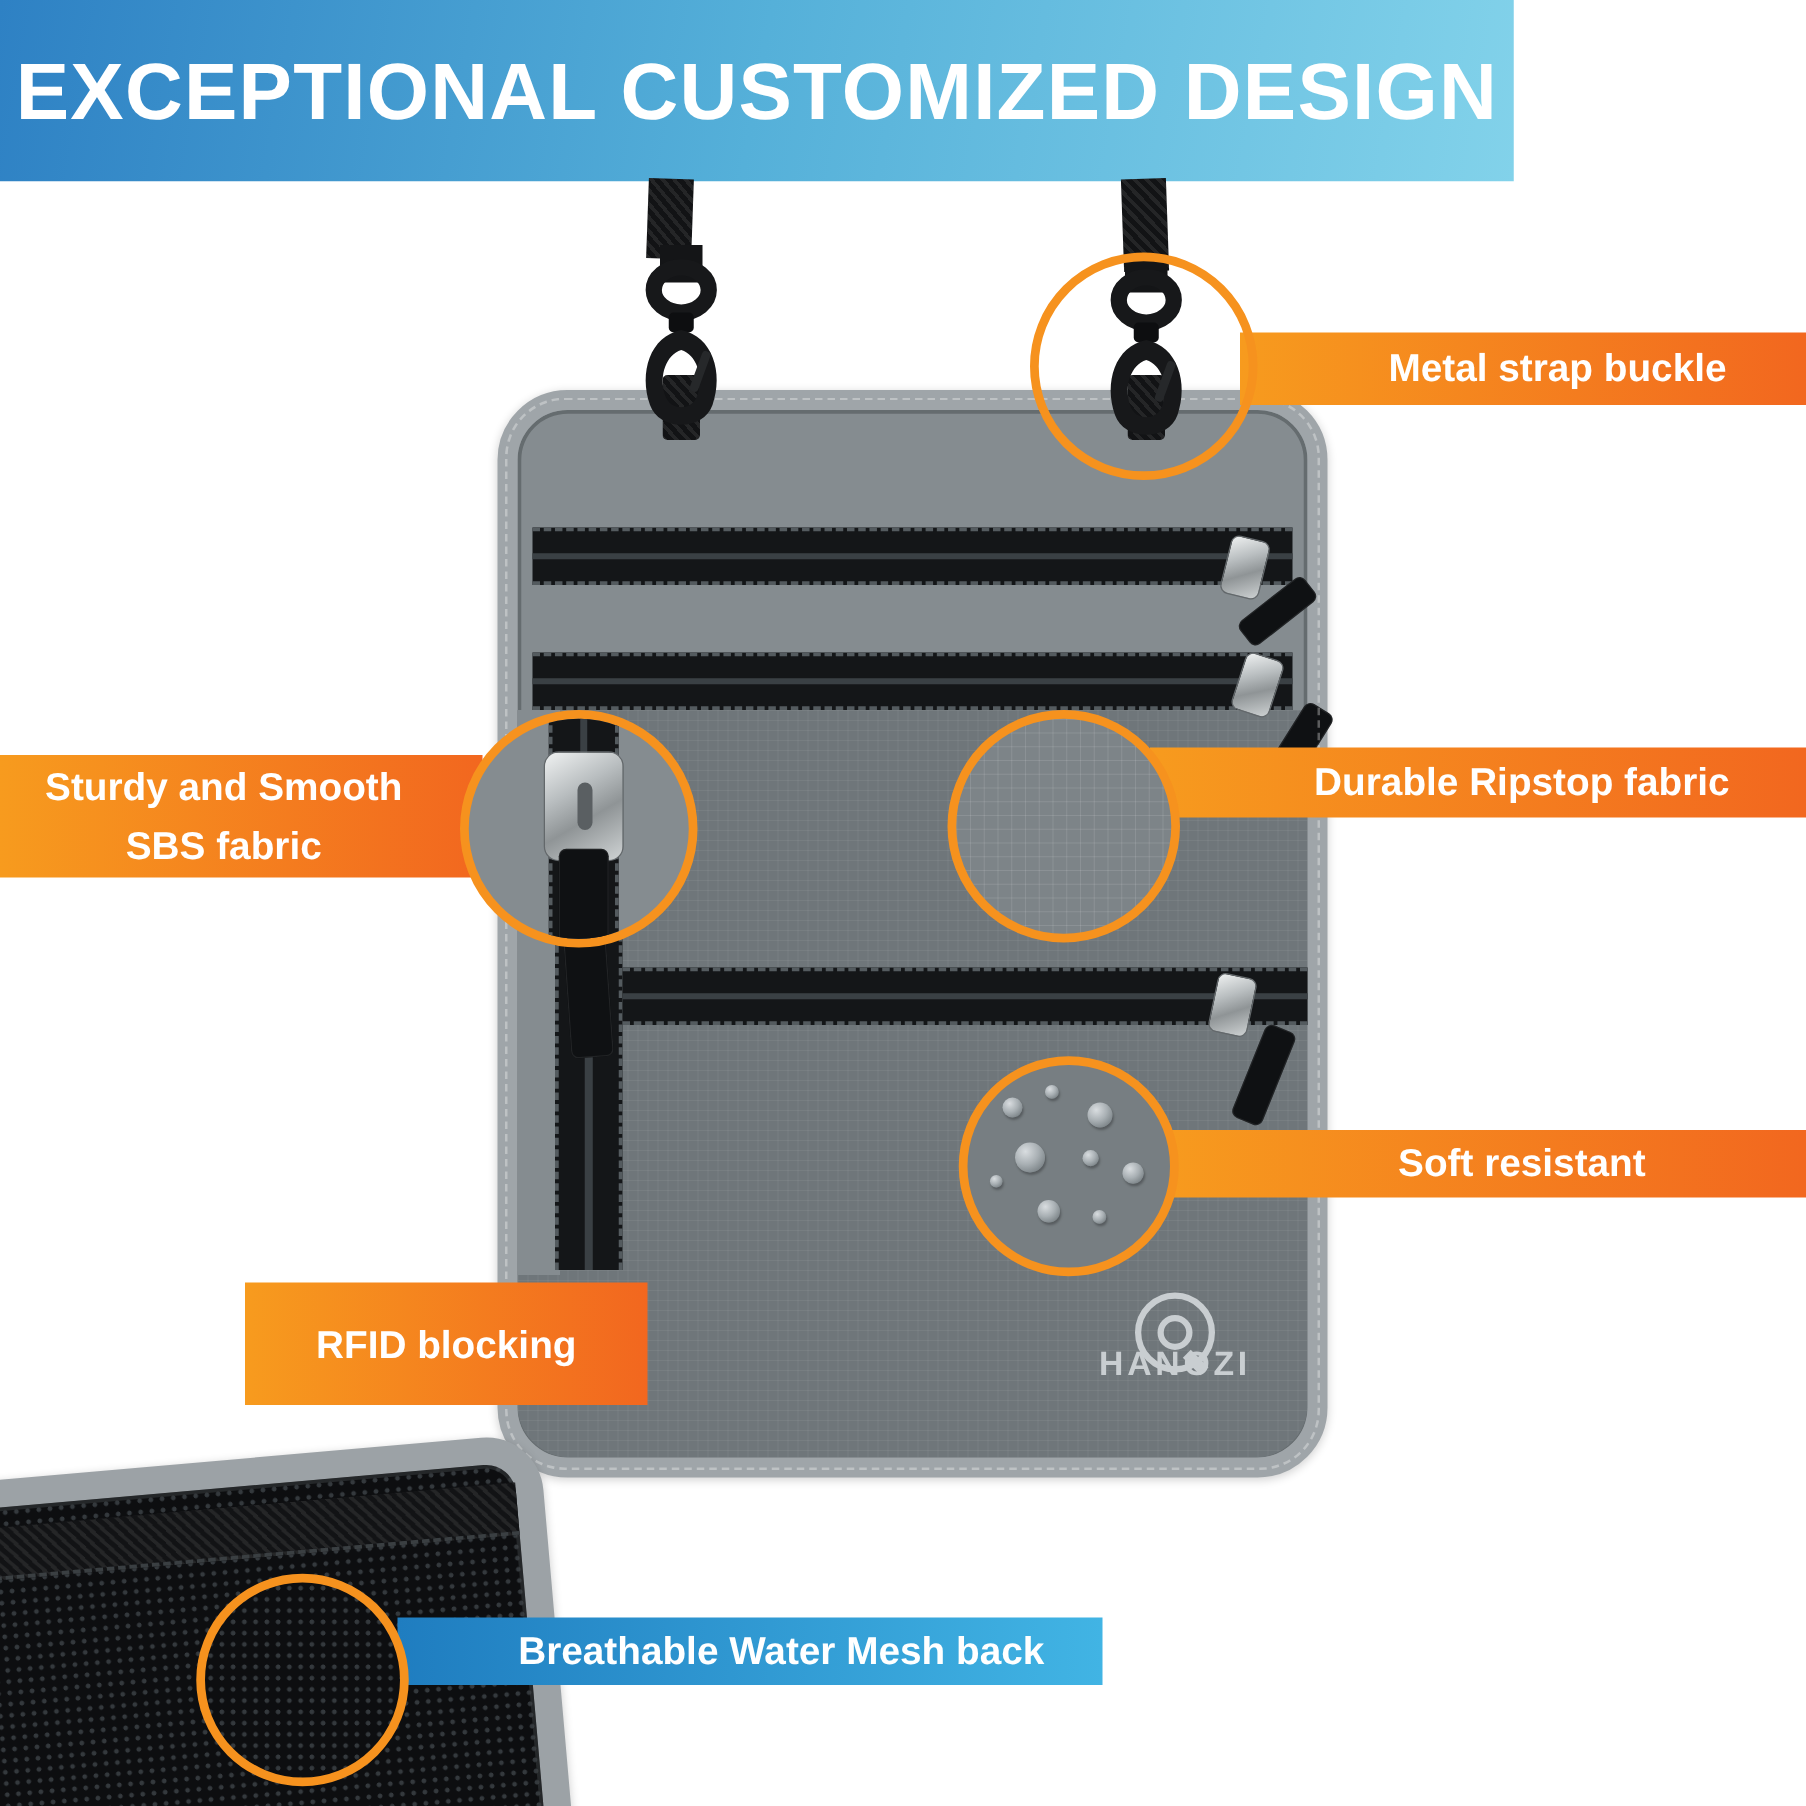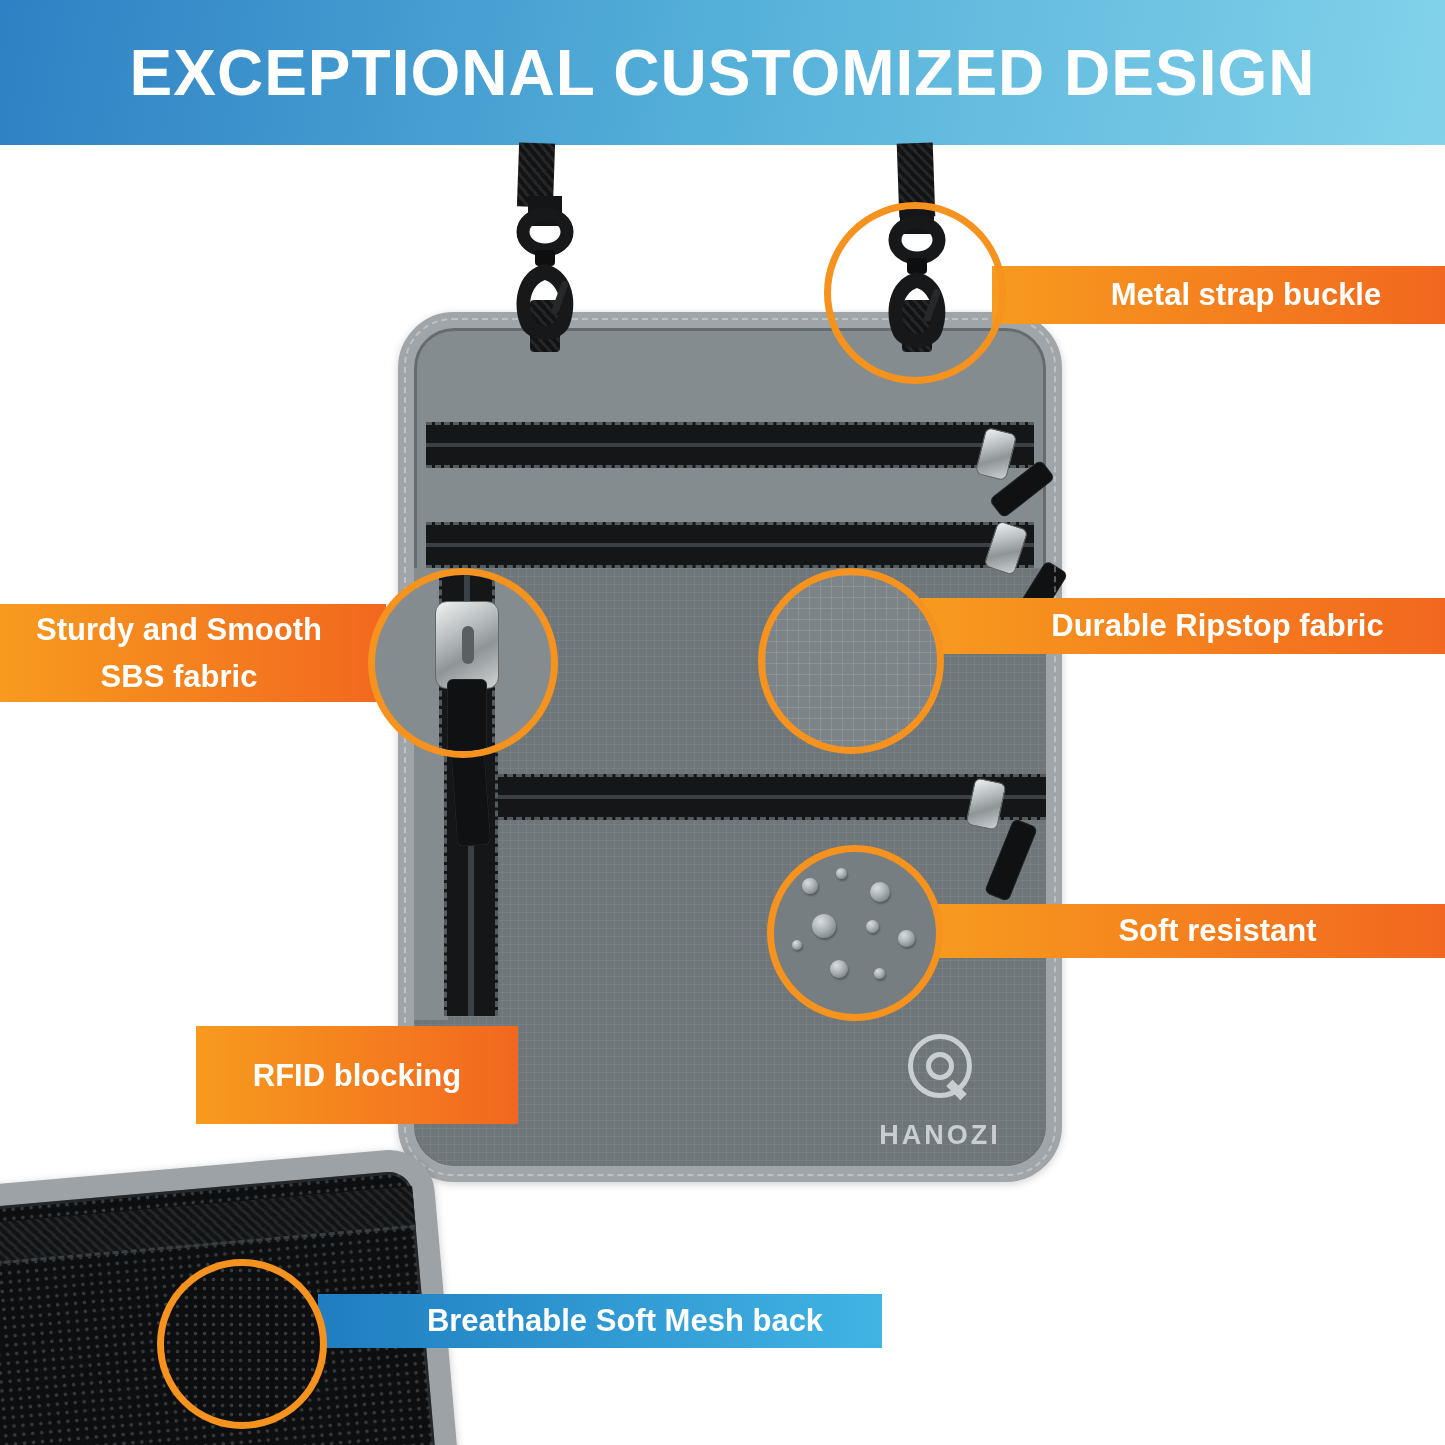--- a/index.html
+++ b/index.html
@@ -6,21 +6,21 @@
   html,body { background:#ffffff; }
   .stage {
     position: relative; width: 1445px; height: 1445px;
     background: #ffffff; overflow: hidden;
     font-family: "Liberation Sans", sans-serif;
   }
   .abs { position: absolute; }
 
   
   .banner {
-    position:absolute; left:0; top:0; width:1445px; height:145px;
+    position:absolute; left:0; top:0; width:1211px; height:145px;
     background: linear-gradient(100deg, #2e81c4 0%, #55b0d9 50%, #82d2ea 100%);
     display:flex; align-items:center; justify-content:center;
   }
   .banner h1 {
     color:#ffffff; font-size:64px; font-weight:bold; letter-spacing:1px;
     white-space:nowrap;
   }
 
   
   .webbing {
@@ -102,21 +102,21 @@
   
   .logo-ring {
     position:absolute; left:494px; top:706px; width:64px; height:64px;
     border:5px solid #c9ced1; border-radius:50%;
   }
   .logo-ring::after {
     content:""; position:absolute; inset:13px; border:5px solid #c9ced1; border-radius:50%;
   }
   .logo-tail { position:absolute; left:538px; top:752px; width:9px; height:20px; background:#c9ced1; transform:rotate(-45deg); }
   .brand-text {
-    position:absolute; left:420px; top:792px; width:212px; text-align:center;
+    position:absolute; left:420px; top:748px; width:212px; text-align:center;
     color:#c9ced1; font-size:27px; font-weight:bold; letter-spacing:3px;
   }
 
   
   .back-panel {
     left:-70px; top:1168px; width:520px; height:420px;
     transform:rotate(-5deg); border:22px solid #9ca2a6; border-radius:46px;
     box-shadow: inset 0 0 0 3px rgba(60,64,66,.5), 0 2px 8px rgba(0,0,0,.2);
     z-index:5;
   }
@@ -240,21 +240,21 @@
   <div class="callout orange" id="co-ripstop">
     <span>Durable Ripstop fabric</span>
   </div>
   <div class="callout orange" id="co-water">
     <span>Soft resistant</span>
   </div>
   <div class="callout orange two-line" id="co-rfid">
     <span>RFID blocking</span>
   </div>
   <div class="callout blue" id="co-mesh">
-    <span>Breathable Soft Mesh back</span>
+    <span>Breathable Water Mesh back</span>
   </div>
 
   <div class="circle" id="c-buckle"></div>
 
   <div class="circle" id="c-zip">
     <div class="zoom-strip"></div>
     <div class="silver zoom-slider">
       <div class="zoom-slot"></div>
     </div>
     <div class="webbing pull-tab zoom-tab" style="position:absolute;"></div>

